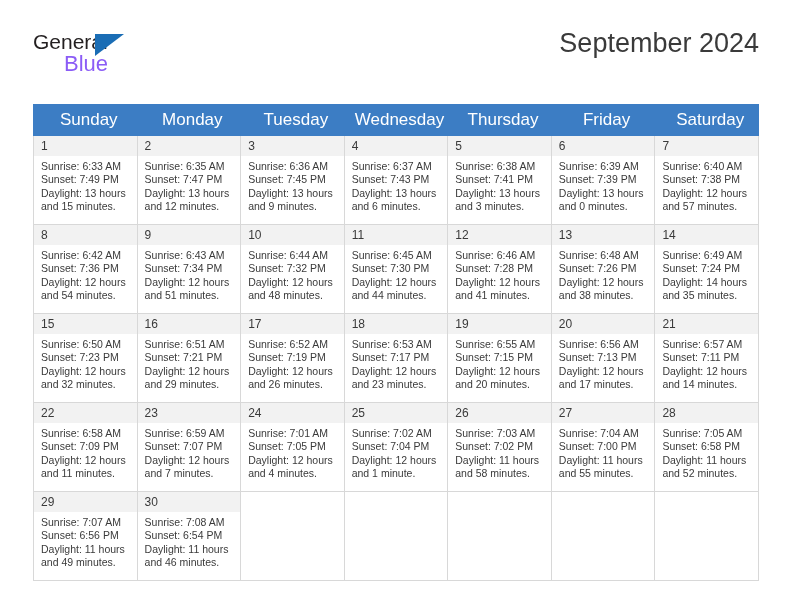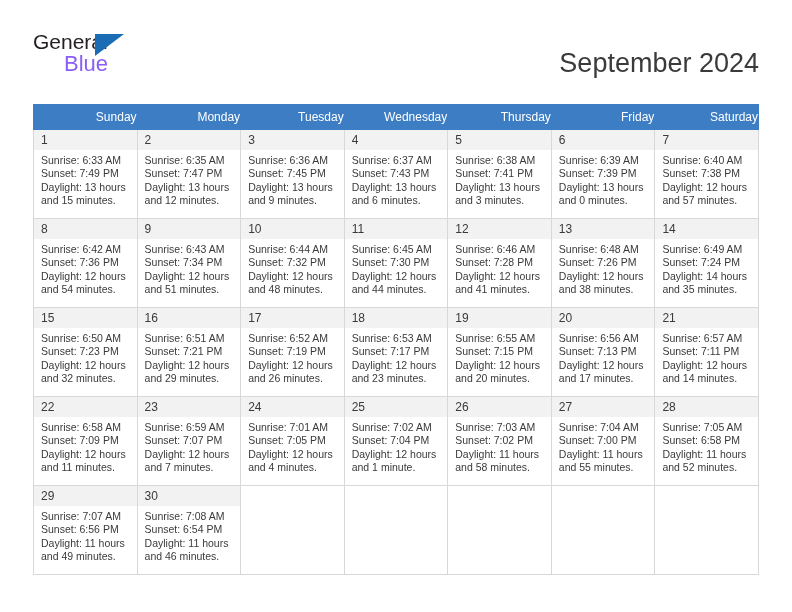--- a/index.html
+++ b/index.html
@@ -68,21 +68,20 @@
     position: absolute;
     right: 0;
     top: 0;
     text-align: right;
   }
   .cal-title {
     font-size: 27px;
     color: #3a3a3a;
     line-height: 34px;
     white-space: nowrap;
-    margin-top: 20px;
   }
   .cal-sub {
     font-size: 14.5px;
     color: #3a3a3a;
     line-height: 22px;
     margin-top: 4px;
     white-space: nowrap;
   }
 
   
@@ -90,23 +89,23 @@
     position: absolute;
     left: 33px;
     top: 104px;
     width: 726px;
     border-collapse: collapse;
     table-layout: fixed;
   }
   .calendar th {
     background: #3c7dc4;
     color: #ffffff;
-    font-size: 12px;
+    font-size: 17px;
     font-weight: normal;
-    text-align: right;
+    text-align: center;
     padding: 5px 0 5px 7px;
     height: 12px;
     border: 1px solid #3c7dc4;
     box-sizing: border-box;
   }
   .calendar td {
     vertical-align: top;
     border: 1px solid #d8d8d8;
     padding: 0;
     height: 89px;

